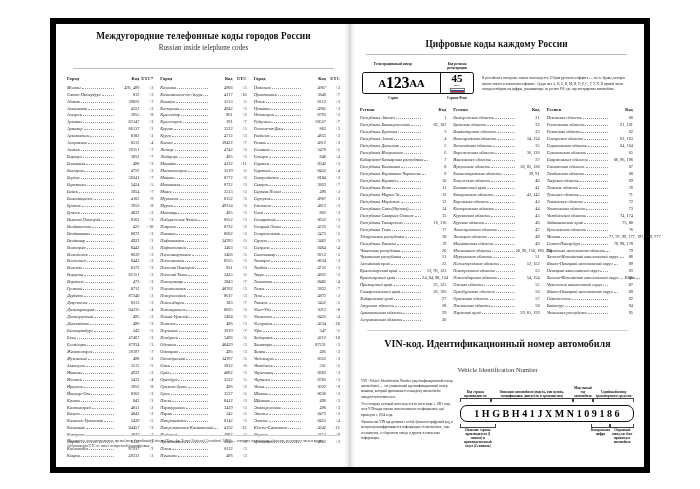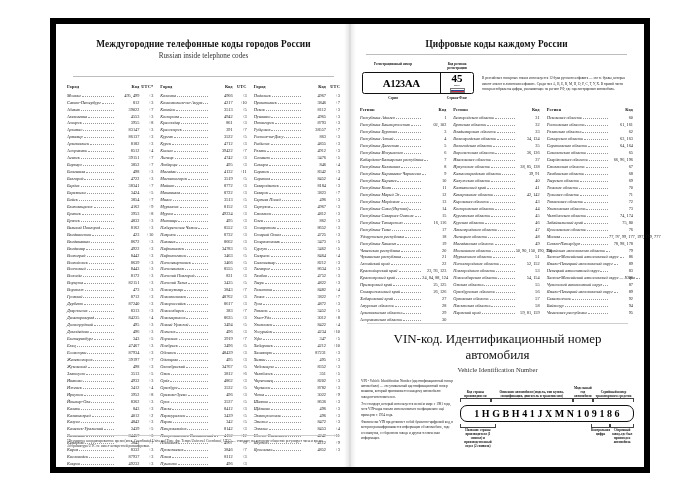--- a/index.html
+++ b/index.html
@@ -10,21 +10,21 @@
   }
   .frame{
     position:absolute;left:50px;top:18px;width:600px;height:455px;
     background:#000000;box-sizing:border-box;
   }
   .spread{
     position:absolute;left:56px;top:24px;width:588px;height:443px;
     background:#ffffff;display:flex;box-sizing:border-box;
   }
   .page{position:relative;height:100%;box-sizing:border-box;background:#fff;}
-  .page-left{width:50%;padding:9px 10px 6px 11px;}
+  .page-left{width:50%;padding:1px 10px 6px 11px;}
   .page-right{width:50%;padding:9px 11px 6px 10px;}
   .spine{
     position:absolute;left:344px;top:24px;width:12px;height:443px;
     background:linear-gradient(to right,#ffffff 0%,#e9e9e9 38%,#d5d5d5 50%,#ededed 62%,#ffffff 100%);
     pointer-events:none;
   }
 
   .title{
     text-align:center;font-weight:bold;font-size:9.3px;color:#111;
     letter-spacing:.1px;margin:6px 0 2px 0;line-height:1.2;
@@ -75,21 +75,21 @@
   .lbl-b{width:34px;}
   .plate{
     display:flex;align-items:stretch;border:1.1px solid #111;border-radius:2.5px;
     height:20px;background:#fff;overflow:hidden;
   }
   .plate-main{
     flex:1;display:flex;align-items:center;justify-content:center;gap:0px;
     padding:0 3px;
   }
   .plate-letter{font-size:11px;font-weight:bold;letter-spacing:-.2px;}
-  .plate-digits{font-size:10px;font-weight:bold;letter-spacing:-.3px;}
+  .plate-digits{font-size:16px;font-weight:bold;letter-spacing:-.3px;}
   .plate-div{width:1.1px;background:#111;}
   .plate-region{
     width:30px;display:flex;flex-direction:column;align-items:center;justify-content:center;
     padding:0 1px;
   }
   .plate-code{font-size:11px;font-weight:bold;line-height:1;}
   .plate-flag{
     margin-top:1px;width:13px;height:5px;border:.4px solid #777;
     display:flex;flex-direction:column;
   }
@@ -99,21 +99,21 @@
   .fl3{background:#c8313d;}
   .plate-rus{font-size:2.6px;font-weight:bold;letter-spacing:.2px;}
   .plate-botlabels{display:flex;justify-content:space-between;margin-top:1.5px;}
   .plate-desc{
     flex:1;font-size:3.45px;line-height:1.55;color:#222;padding-top:14px;
   }
 
   
   .vin-section{position:absolute;left:11px;right:10px;bottom:22px;}
   .vin-title{
-    text-align:center;font-weight:normal;font-size:13px;color:#111;margin-bottom:3px;
+    text-align:center;font-weight:bold;font-size:10px;color:#111;margin-bottom:17px;
   }
   .vin-sub{text-align:center;font-size:6.6px;color:#333;margin-bottom:4px;}
   .vin-body{display:flex;gap:7px;margin-top:6px;}
   .vin-text{width:92px;flex:0 0 auto;font-size:3.4px;line-height:1.52;color:#222;}
   .vin-text p{margin:0 0 2.5px 0;}
   .vin-diagram{flex:1;position:relative;min-width:0;}
   .vin-toprow{display:flex;align-items:flex-end;height:24px;}
   .vtl{font-size:3.3px;font-weight:bold;text-align:center;line-height:1.25;color:#111;}
   .vin-number{
     border:1px solid #111;border-radius:7px;height:15px;

